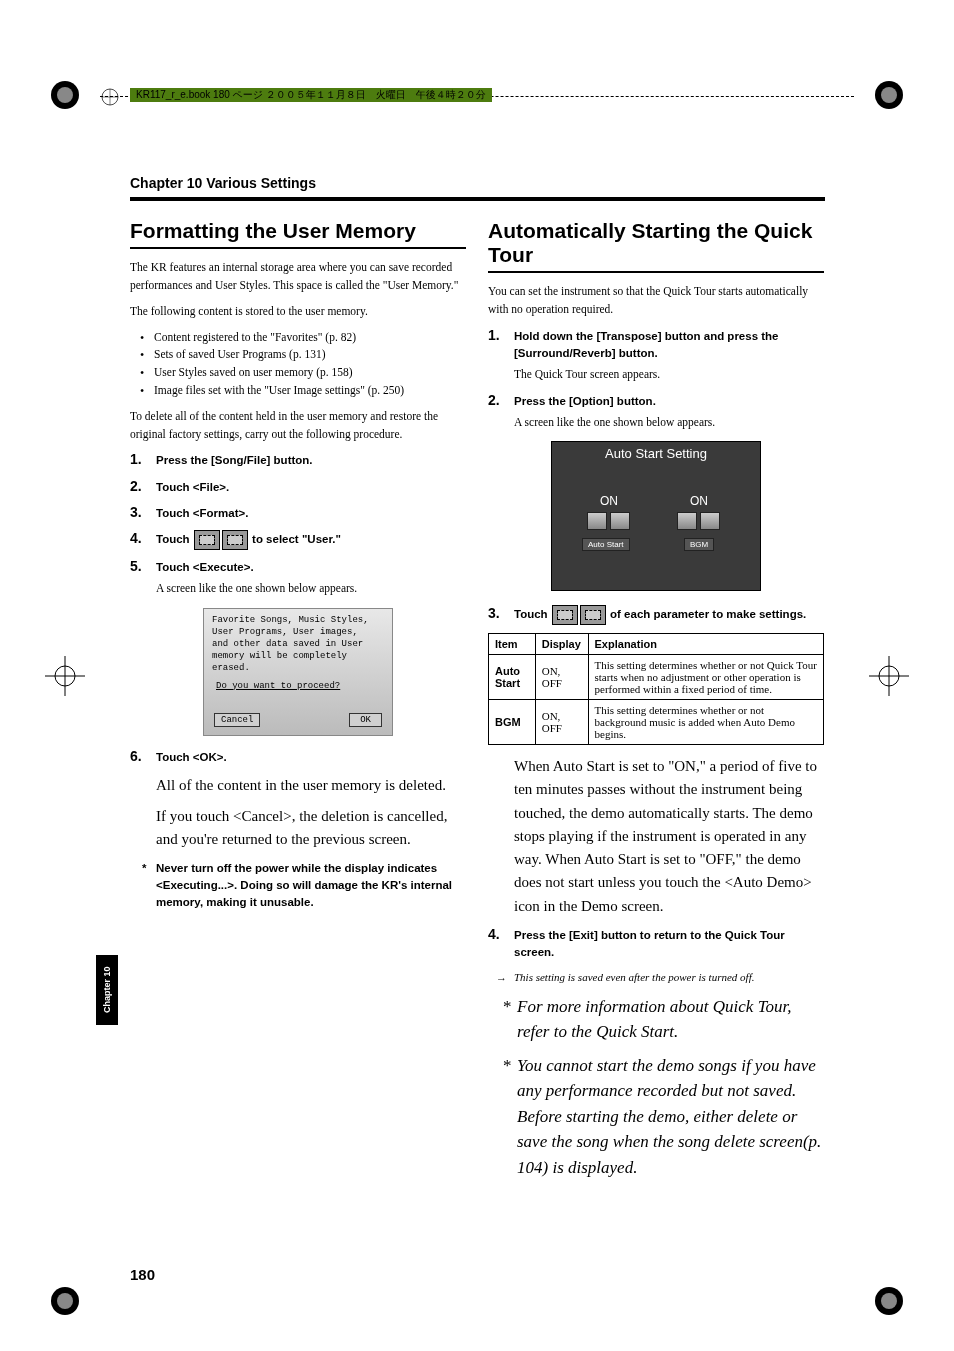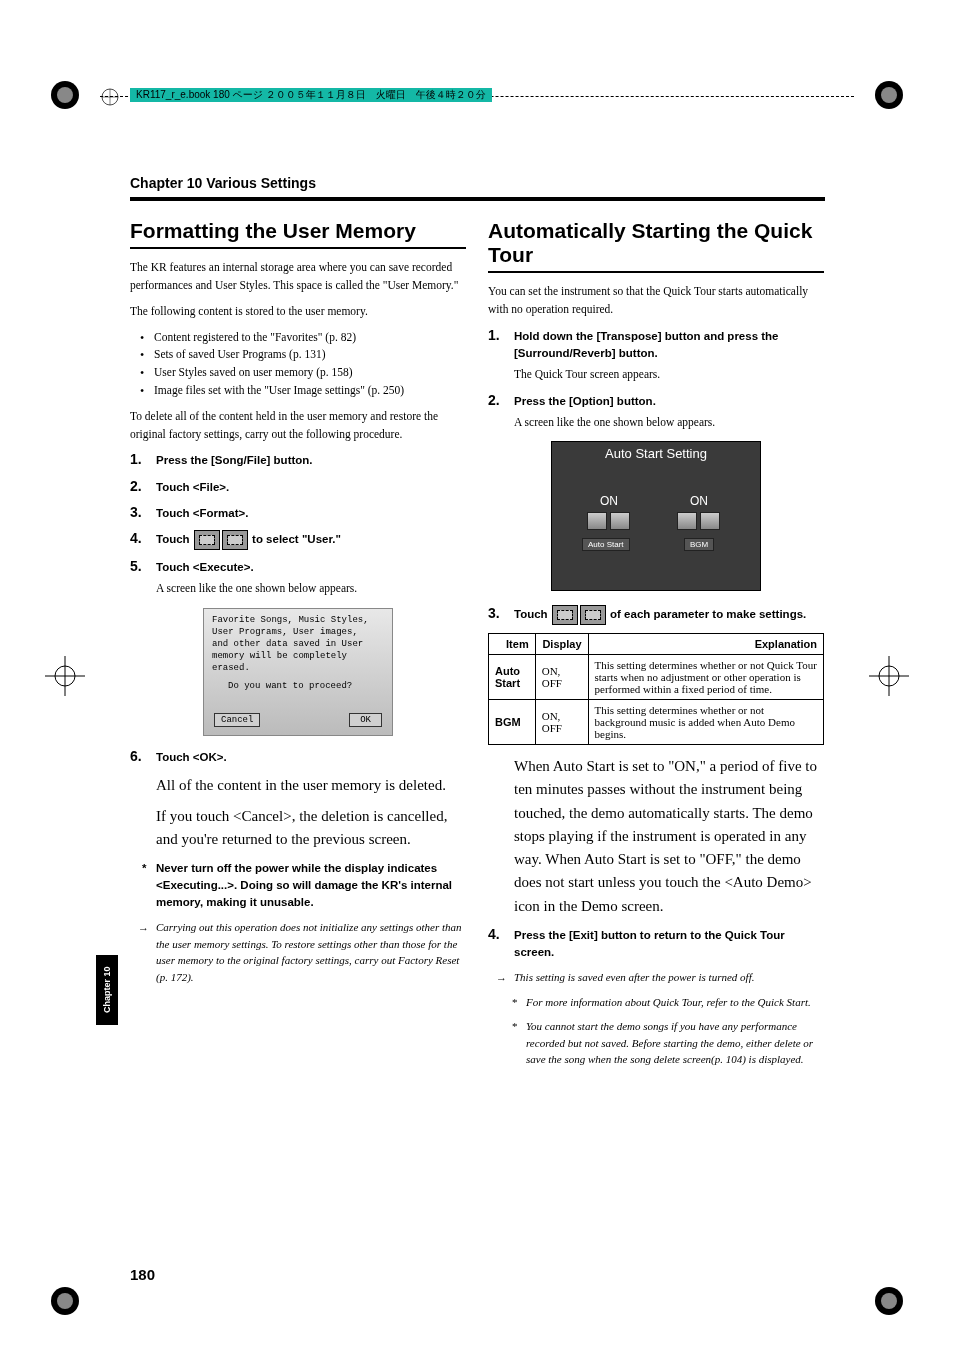--- a/index.html
+++ b/index.html
@@ -36,21 +36,21 @@
   right: 100px;
   height: 0;
   border-top: 1px dashed #000;
   display: flex;
   align-items: center;
 }
 .header-text {
   position: absolute;
   top: -9px;
   left: 30px;
-  background: #14b8a6;
+  background: #4d7c0f;
   padding: 0 6px;
   font-size: 10px;
   font-family: sans-serif;
 }
 .header-icon {
   position: absolute;
   top: -10px;
   left: 0;
   width: 20px;
   height: 20px;
@@ -238,23 +238,23 @@
 }
 .arrow-note::before {
   content: '→';
   position: absolute;
   left: -18px;
   top: 0;
   font-style: normal;
 }
 .star-note {
   font-style: italic;
-  font-size: 11px;
+  font-size: 17px;
   line-height: 1.5;
-  margin-left: 38px;
+  margin-left: 29px;
   margin-bottom: 8px;
   position: relative;
 }
 .star-note::before {
   content: '*';
   position: absolute;
   left: -14px;
   top: 0;
   font-style: normal;
 }
@@ -266,21 +266,21 @@
 }
 table.param-table th, table.param-table td {
   border: 1px solid #000;
   padding: 4px 6px;
   vertical-align: middle;
   text-align: left;
 }
 table.param-table th {
   font-family: Arial, sans-serif;
   font-weight: bold;
-  text-align: right;
+  text-align: left;
 }
 table.param-table td.item {
   font-family: Arial, sans-serif;
   font-weight: bold;
 }
 .side-tab {
   position: absolute;
   left: -34px;
   top: 780px;
   width: 22px;
@@ -368,33 +368,32 @@
             <span class="serif-after">A screen like the one shown below appears.</span>
           </span>
         </div>
 
         <div class="screenshot">
           <span class="ss-text" style="top:6px;left:8px;">Favorite Songs, Music Styles,</span>
           <span class="ss-text" style="top:18px;left:8px;">User Programs, User images,</span>
           <span class="ss-text" style="top:30px;left:8px;">and other data saved in User</span>
           <span class="ss-text" style="top:42px;left:8px;">memory will be completely</span>
           <span class="ss-text" style="top:54px;left:8px;">erased.</span>
-          <span class="ss-text" style="top:72px;left:24px;">Do you want to proceed?</span>
+          <span class="ss-text" style="top:72px;left:12px;text-decoration:underline;">Do you want to proceed?</span>
           <span class="ss-text" style="bottom:8px;left:10px;border:1px solid #333;padding:1px 6px;background:#d0d0d0;">Cancel</span>
           <span class="ss-text" style="bottom:8px;right:10px;border:1px solid #333;padding:1px 10px;background:#d0d0d0;">OK</span>
         </div>
 
         <div class="step">
           <span class="step-num">6.</span>
           <span class="step-text">Touch &lt;OK&gt;.</span>
         </div>
         <p class="indent-body">All of the content in the user memory is deleted.</p>
         <p class="indent-body">If you touch &lt;Cancel&gt;, the deletion is cancelled, and you're returned to the previous screen.</p>
         <p class="note-bold">Never turn off the power while the display indicates &lt;Executing...&gt;. Doing so will damage the KR's internal memory, making it unusable.</p>
-        <p class="arrow-note">Carrying out this operation does not initialize any settings other than the user memory settings. To restore settings other than those for the user memory to the original factory settings, carry out Factory Reset (p. 172).</p>
       </div>
 
       <div class="col">
         <h1 class="section">Automatically Starting the Quick Tour</h1>
         <p class="body-text">You can set the instrument so that the Quick Tour starts automatically with no operation required.</p>
 
         <div class="step">
           <span class="step-num">1.</span>
           <span class="step-text">
             <span>Hold down the [Transpose] button and press the [Surround/Reverb] button.</span>

